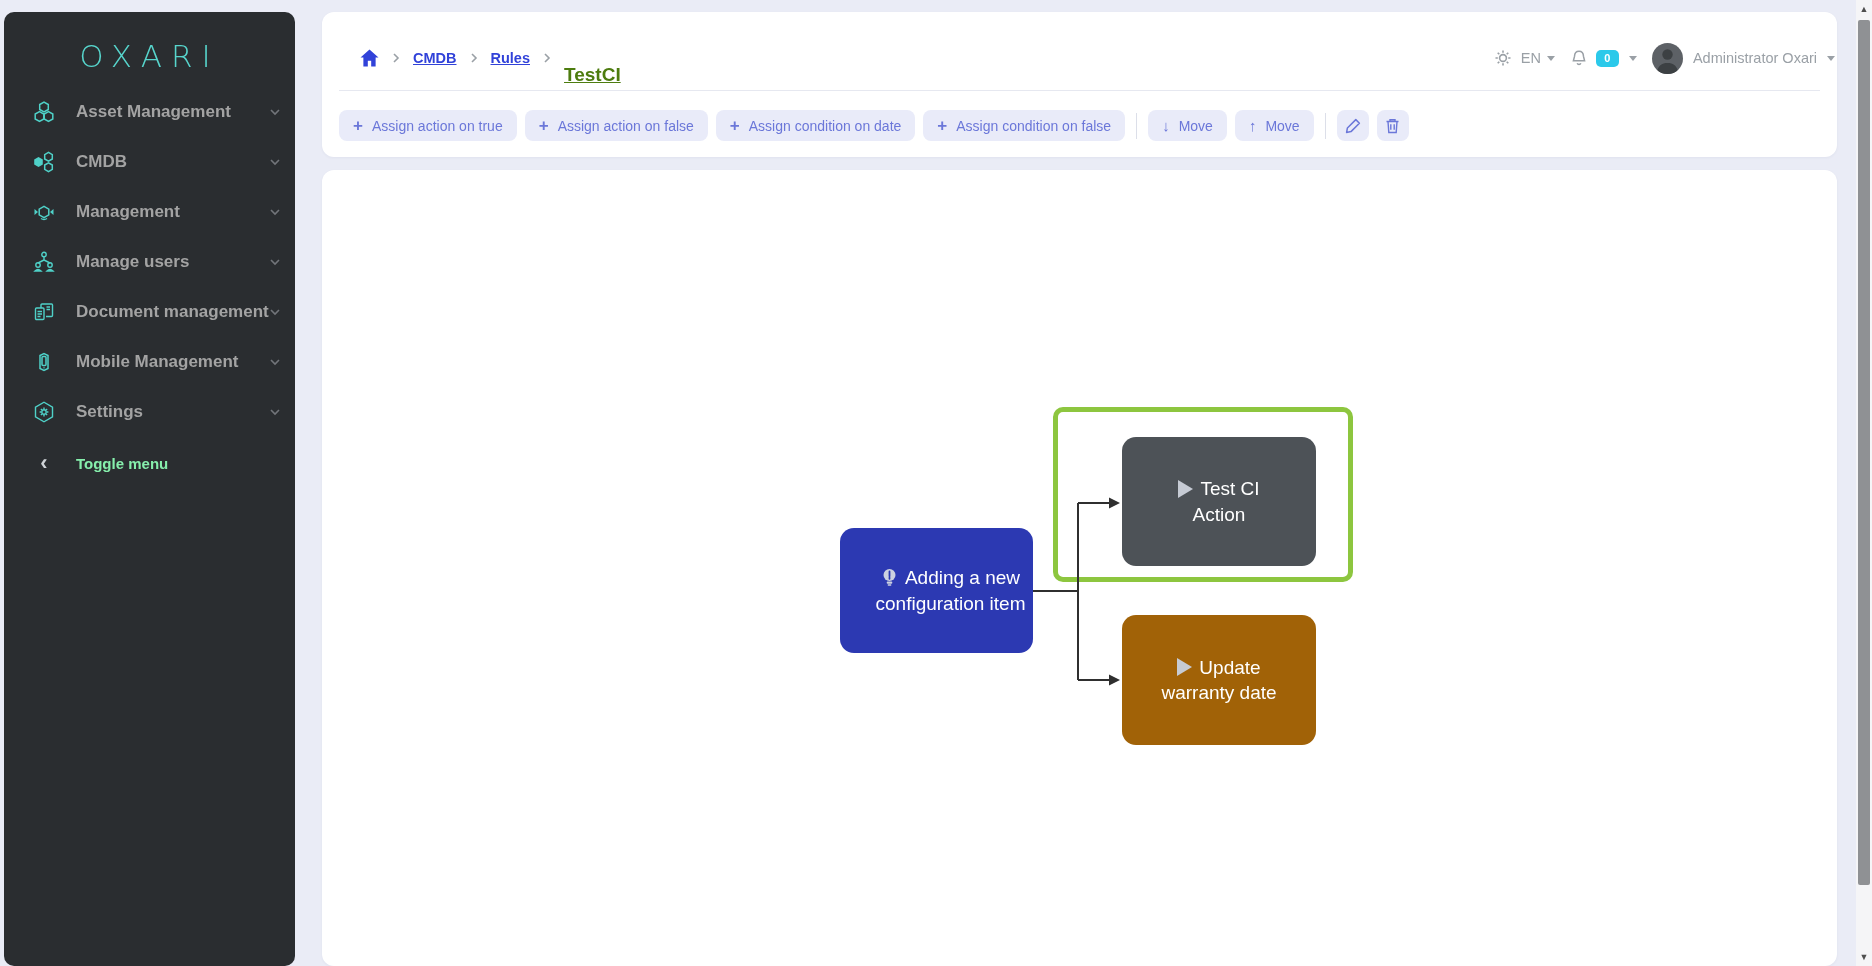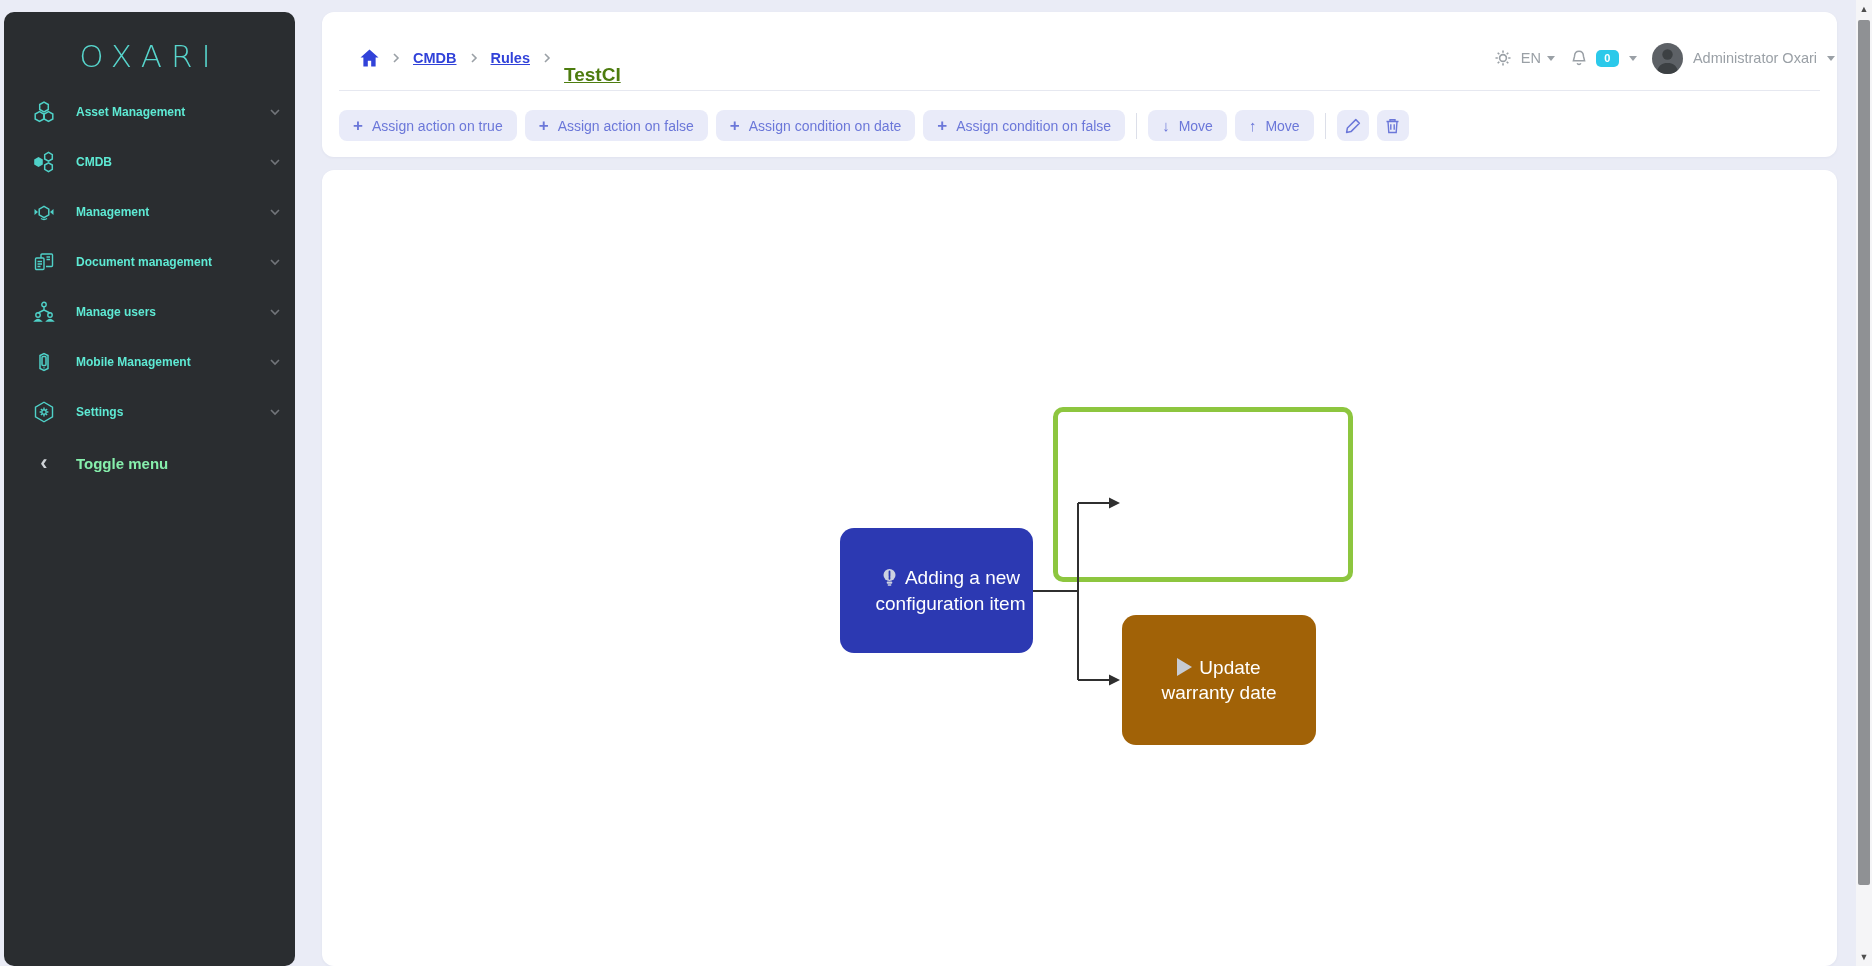--- a/index.html
+++ b/index.html
@@ -7,21 +7,21 @@
   body { background:#eaecf6; font-family:"Liberation Sans", sans-serif; position:relative; }
 
   
   .sidebar { position:absolute; left:4px; top:12px; width:291px; height:954px;
              background:#2a2d30; border-radius:10px; z-index:5; }
   .logo { width:100%; text-align:center; margin-top:26px; color:#57d5cc;
           font-size:31px; font-weight:300; letter-spacing:9px; font-family:"DejaVu Sans", sans-serif; }
   .nav { position:absolute; top:75px; left:0; width:100%; }
   .nav-item { height:50px; display:flex; align-items:center; padding:0 14px 0 28px; cursor:pointer; }
   .nav-item .nicon { width:24px; height:24px; display:flex; align-items:center; justify-content:center; flex:0 0 24px; }
-  .nav-item .nlabel { color:#5eead4; font-size:12px; font-weight:700; margin-left:20px; flex:1; }
+  .nav-item .nlabel { color:#a3a3a3; font-size:17px; font-weight:700; margin-left:20px; flex:1; }
   .nav-item .chev { width:12px; height:12px; opacity:.75; }
   .nav-toggle { height:50px; margin-top:1px; display:flex; align-items:center; padding:0 14px 0 28px; cursor:pointer; }
   .nav-toggle .tchev { color:#cfd3d7; font-size:22px; font-weight:700; width:24px; text-align:center; }
   .nav-toggle .nlabel { color:#86efac; font-size:15px; font-weight:700; margin-left:20px; }
 
   
   .header-card { position:absolute; left:322px; top:12px; width:1515px; height:145px;
                  background:#ffffff; border-radius:12px; box-shadow:0 1px 3px rgba(40,50,100,.05); z-index:4; }
   .crumb-row { position:absolute; left:38px; top:28px; height:36px; display:flex; align-items:center; gap:13px; }
   .crumb-link { color:#3142d9; font-size:14.5px; font-weight:700; text-decoration:underline; cursor:pointer; }
@@ -117,44 +117,44 @@
       </span>
       <span class="nlabel">Management</span>
       <svg class="chev" viewBox="0 0 12 12" fill="none" stroke="#8a8e93" stroke-width="1.6">
           <path d="M2 4 L6 8 L10 4"></path>
         </svg>
     </div>
 
     <div class="nav-item">
       <span class="nicon">
         <svg width="22" height="22" viewBox="0 0 22 22" fill="none" stroke="#4fd1c8" stroke-width="1.4">
-          <rect x="2.5" y="7" width="8.5" height="11.5" rx="1"></rect>
-          <path d="M4.5 10.5 h4.5 M4.5 13 h4.5 M4.5 15.5 h3"></path>
-          <path d="M8 7 V4 a1 1 0 0 1 1-1 h9.5 a1 1 0 0 1 1 1 v10.5 a1 1 0 0 1-1 1 H13"></path>
-          <path d="M13.5 6 h3.5 M13.5 8.5 h3.5"></path>
-        </svg>
-      </span>
-      <span class="nlabel">Document management</span>
-      <svg class="chev" viewBox="0 0 12 12" fill="none" stroke="#8a8e93" stroke-width="1.6">
-          <path d="M2 4 L6 8 L10 4"></path>
-        </svg>
-    </div>
-
-    <div class="nav-item">
-      <span class="nicon">
-        <svg width="22" height="22" viewBox="0 0 22 22" fill="none" stroke="#4fd1c8" stroke-width="1.4">
           <circle cx="11" cy="3.5" r="2.2"></circle>
           <path d="M11 6 V9 M11 9 L5 12 M11 9 L17 12"></path>
           <circle cx="5" cy="14" r="2.2"></circle>
             <path d="M2 20 Q5 17.2 8 20 Z"></path>
           <circle cx="17" cy="14" r="2.2"></circle>
             <path d="M14 20 Q17 17.2 20 20 Z"></path>
         </svg>
       </span>
       <span class="nlabel">Manage users</span>
+      <svg class="chev" viewBox="0 0 12 12" fill="none" stroke="#8a8e93" stroke-width="1.6">
+          <path d="M2 4 L6 8 L10 4"></path>
+        </svg>
+    </div>
+
+    <div class="nav-item">
+      <span class="nicon">
+        <svg width="22" height="22" viewBox="0 0 22 22" fill="none" stroke="#4fd1c8" stroke-width="1.4">
+          <rect x="2.5" y="7" width="8.5" height="11.5" rx="1"></rect>
+          <path d="M4.5 10.5 h4.5 M4.5 13 h4.5 M4.5 15.5 h3"></path>
+          <path d="M8 7 V4 a1 1 0 0 1 1-1 h9.5 a1 1 0 0 1 1 1 v10.5 a1 1 0 0 1-1 1 H13"></path>
+          <path d="M13.5 6 h3.5 M13.5 8.5 h3.5"></path>
+        </svg>
+      </span>
+      <span class="nlabel">Document management</span>
       <svg class="chev" viewBox="0 0 12 12" fill="none" stroke="#8a8e93" stroke-width="1.6">
           <path d="M2 4 L6 8 L10 4"></path>
         </svg>
     </div>
 
     <div class="nav-item">
       <span class="nicon">
         <svg width="22" height="22" viewBox="0 0 22 22" fill="none" stroke="#4fd1c8" stroke-width="1.5">
           <path d="M7 4.5 L11 2.5 L15 4.5 V17.5 L11 19.5 L7 17.5 Z"></path>
           <rect x="9" y="5.5" width="4" height="9" rx="1"></rect>
@@ -301,20 +301,27 @@
           <rect x="5.7" y="13.5" width="5.6" height="2.2" rx="1" fill="#cdd2e0"></rect>
           <rect x="6.6" y="16.2" width="3.8" height="1.6" rx="0.8" fill="#cdd2e0"></rect>
           <path d="M8.5 3.4 L8.5 8.2 M8.5 9.6 L8.5 10.8" stroke="#2c39b2" stroke-width="1.8" stroke-linecap="round"></path>
         </svg>
       </span>
       <span>Adding a new</span>
     </div>
     <div>configuration item</div>
   </div>
 
+  <div class="fnode node-a1">
+    <div class="frow">
+      <span class="play"></span>
+      <span>Test CI</span>
+    </div>
+    <div>Action</div>
+  </div>
 
   <div class="fnode node-a2">
     <div class="frow">
       <span class="play"></span>
       <span>Update</span>
     </div>
     <div>warranty date</div>
   </div>
 </main>
 

